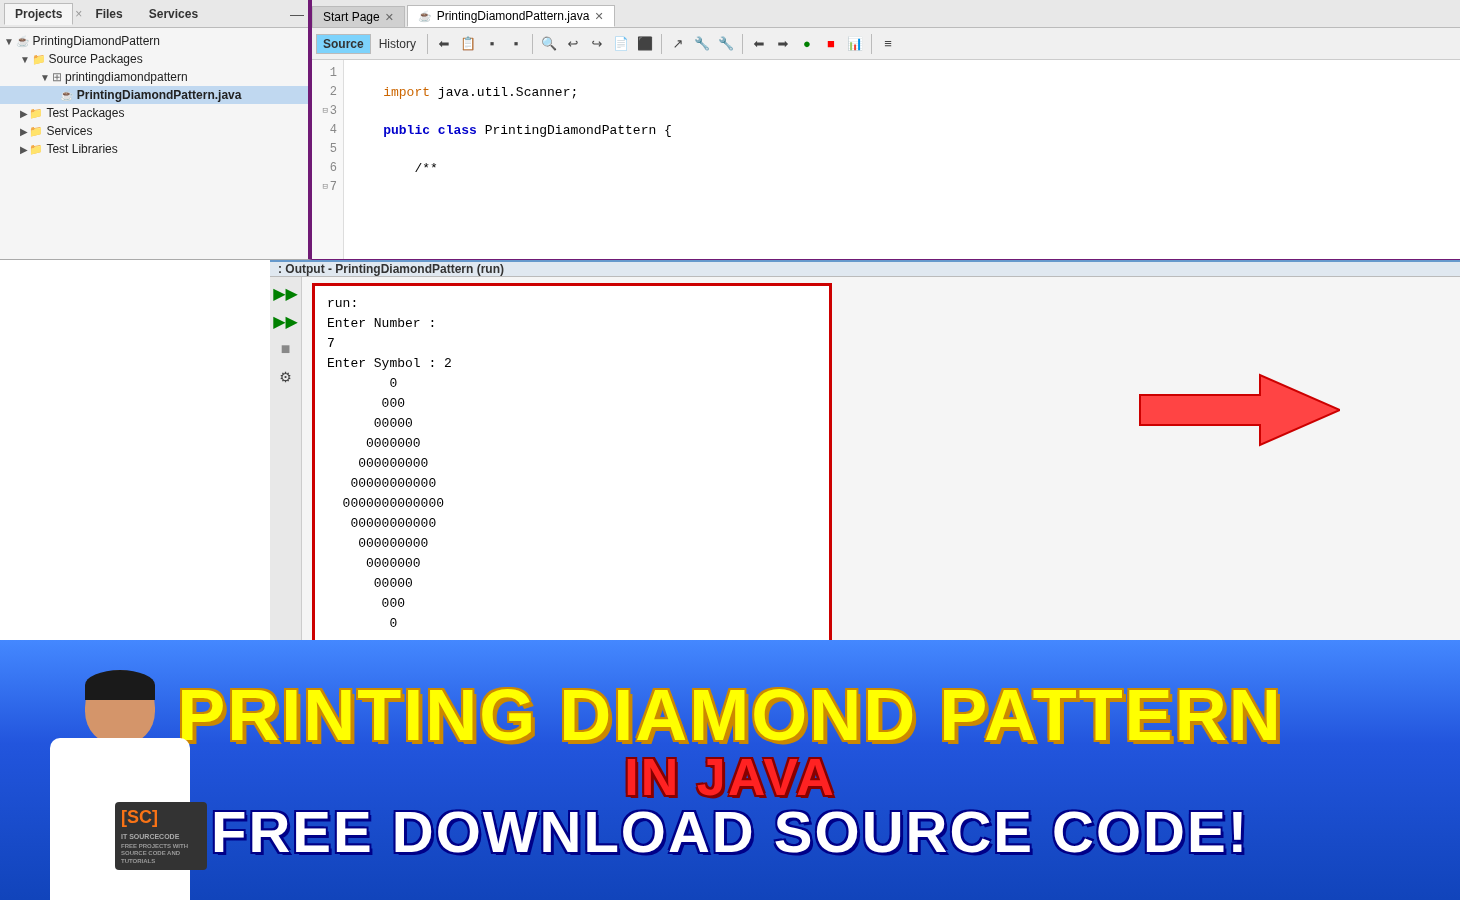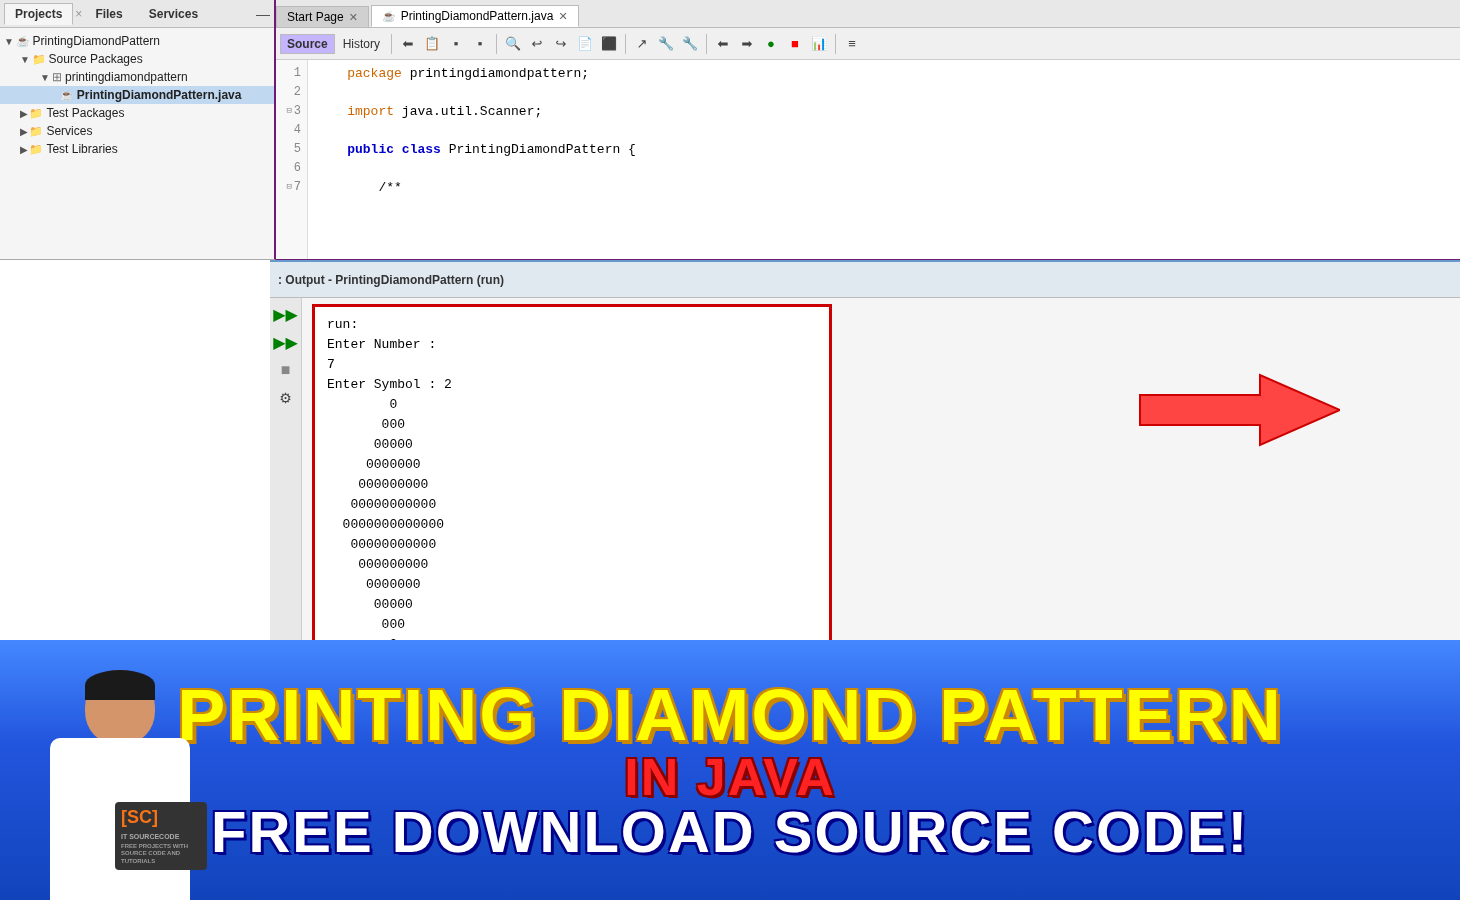--- a/index.html
+++ b/index.html
@@ -18,23 +18,23 @@
       top: 0;
       left: 0;
       right: 0;
       height: 260px;
       background: #f0f0f0;
       display: flex;
     }
 
     
     .project-panel {
-      width: 276px;
+      width: 312px;
       background: #f5f5f5;
-      border-right: 2px solid #701a75;
+      border-right: 4px solid #701a75;
       border-bottom: 1px solid #aaa;
       font-size: 12px;
       flex-shrink: 0;
     }
 
     .panel-tabs {
       display: flex;
       background: #e8e8e8;
       border-bottom: 1px solid #bbb;
       align-items: center;
@@ -139,21 +139,21 @@
     .toolbar-btn {
       padding: 2px 6px;
       font-size: 12px;
       cursor: pointer;
       background: transparent;
       border: none;
       color: #333;
     }
 
     .toolbar-btn.active-tab {
-      background: #c4b5fd;
+      background: #7dd3fc;
       border: 1px solid #bbb;
       font-weight: bold;
     }
 
     .toolbar-separator {
       width: 1px;
       height: 20px;
       background: #bbb;
       margin: 0 3px;
     }
@@ -230,21 +230,21 @@
       border-top: 2px solid #6699cc;
     }
 
     .output-header {
       background: #e0e8f0;
       border-bottom: 1px solid #bbb;
       padding: 3px 8px;
       font-size: 12px;
       font-weight: bold;
       color: #333;
-      height: 36px;
+      height: 15px;
       display: flex;
       align-items: center;
     }
 
     .output-body {
       display: flex;
       height: calc(100% - 24px);
     }
 
     .output-sidebar {
@@ -489,21 +489,20 @@
       <div class="line-numbers">
         <div class="line-num">1</div>
         <div class="line-num">2</div>
         <div class="line-num"><span class="collapse-btn">⊟</span>3</div>
         <div class="line-num">4</div>
         <div class="line-num">5</div>
         <div class="line-num">6</div>
         <div class="line-num"><span class="collapse-btn">⊟</span>7</div>
       </div>
       <div class="code-content">
-        <div class="code-line">    <span class="kw-orange">package</span> printingdiamondpattern;</div>
         <div class="code-line">&nbsp;</div>
         <div class="code-line">    <span class="kw-orange">import</span> java.util.Scanner;</div>
         <div class="code-line">&nbsp;</div>
         <div class="code-line">    <span class="kw-blue">public class</span> PrintingDiamondPattern {</div>
         <div class="code-line">&nbsp;</div>
         <div class="code-line">        /**</div>
       </div>
     </div>
   </div>
 </div>

